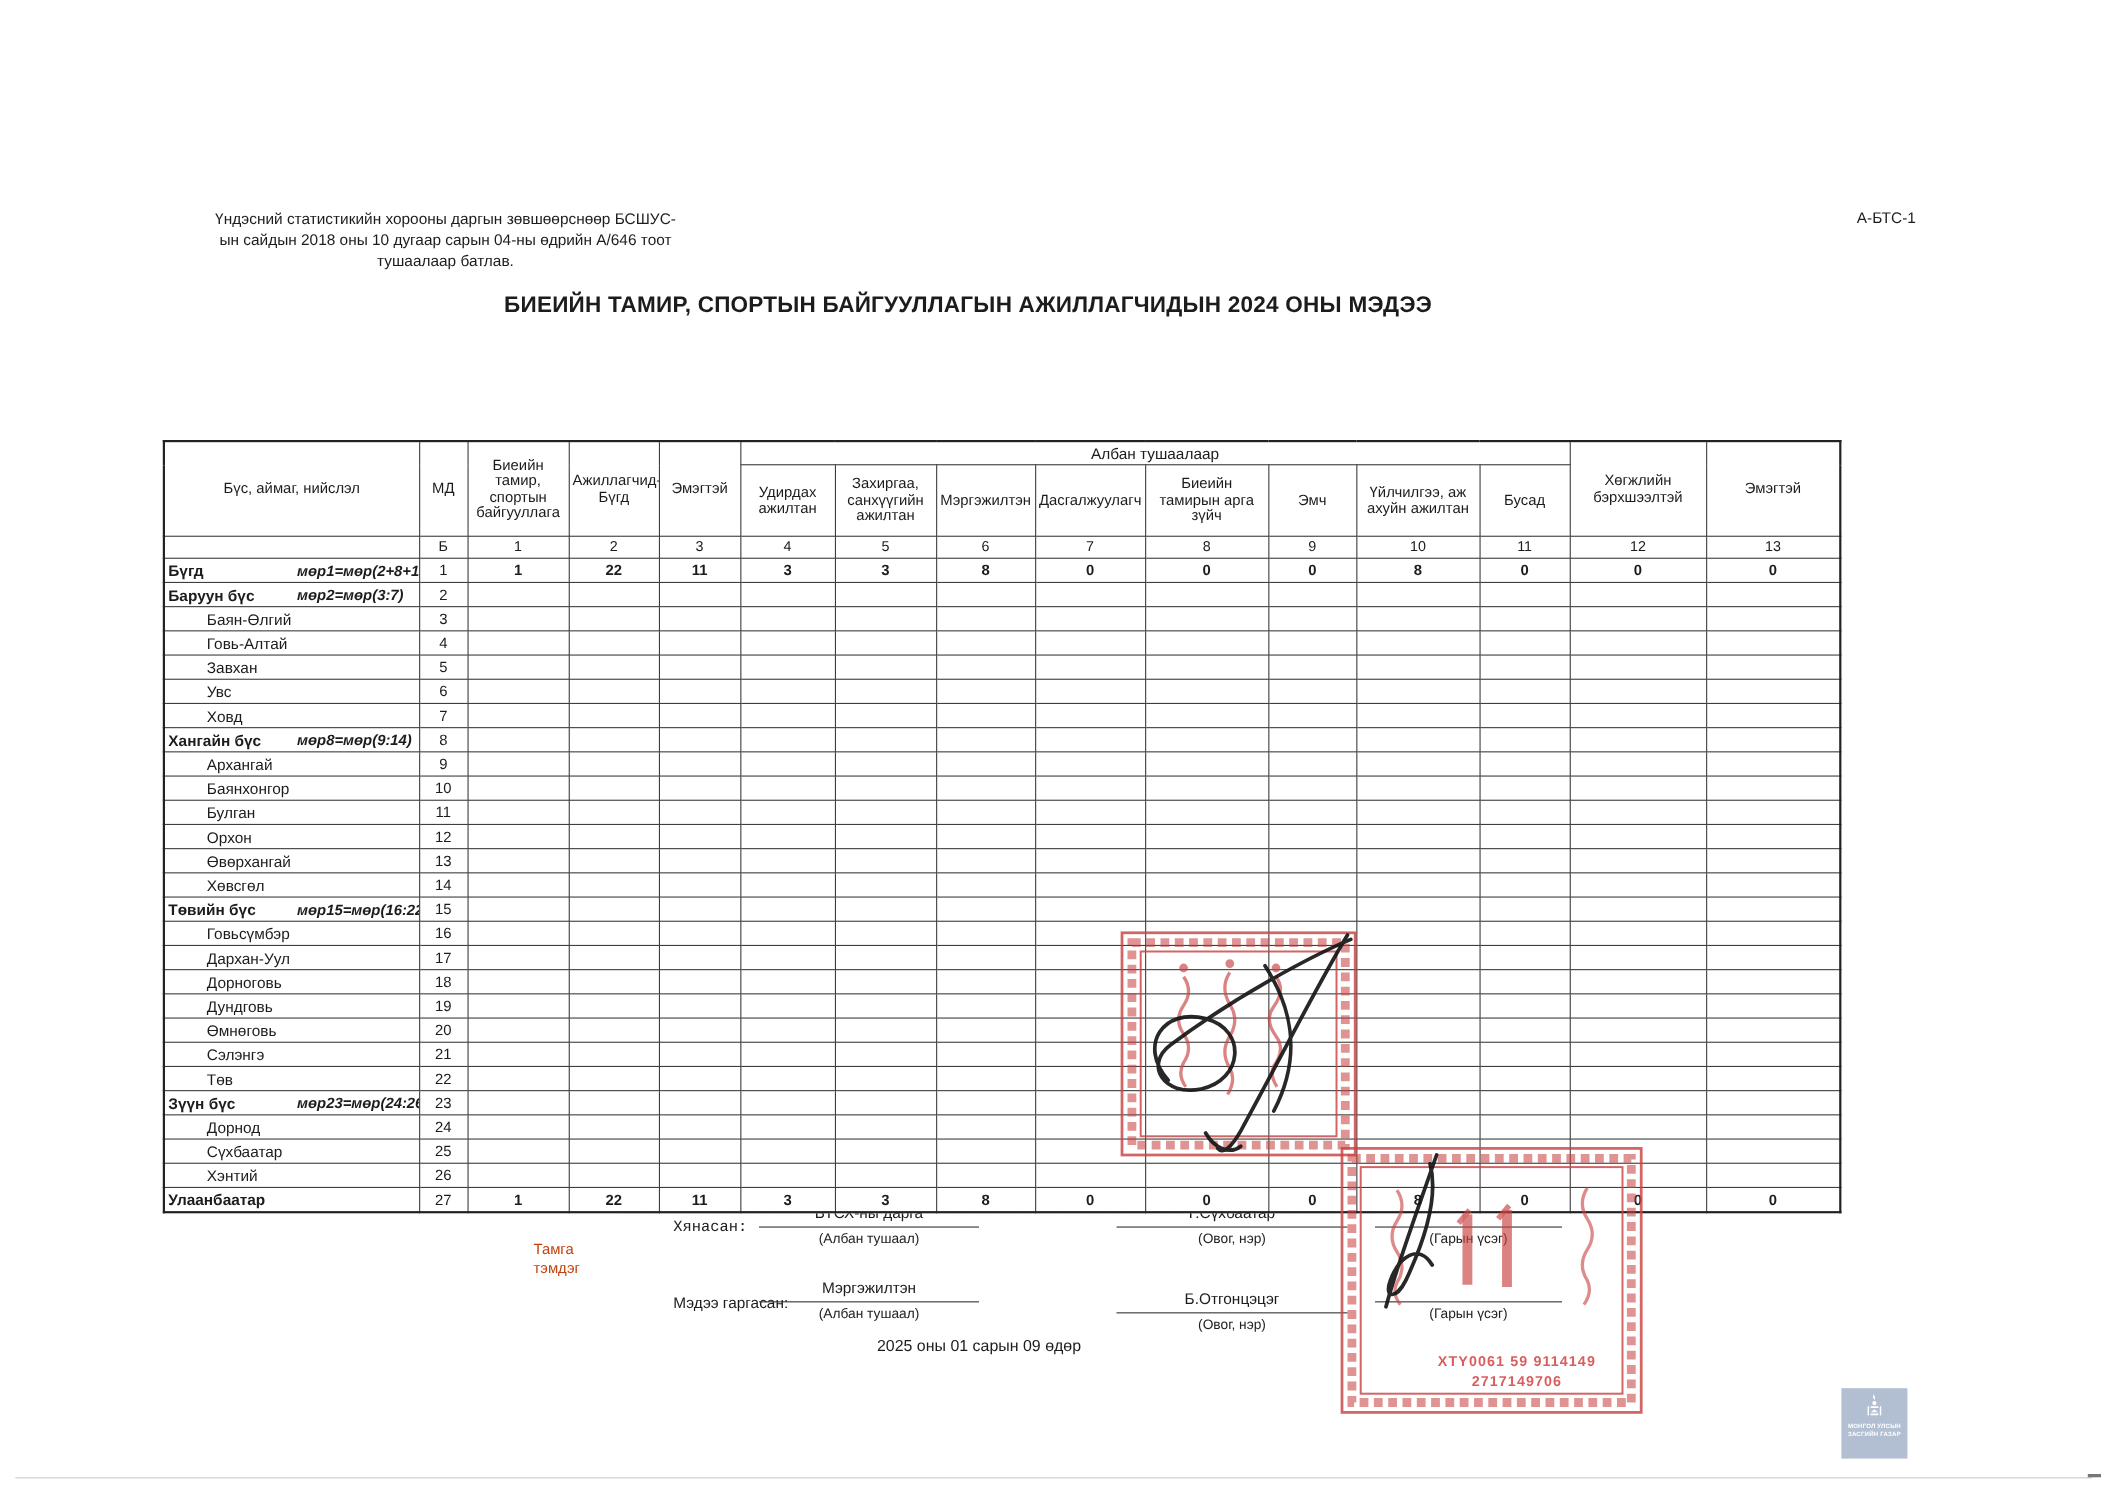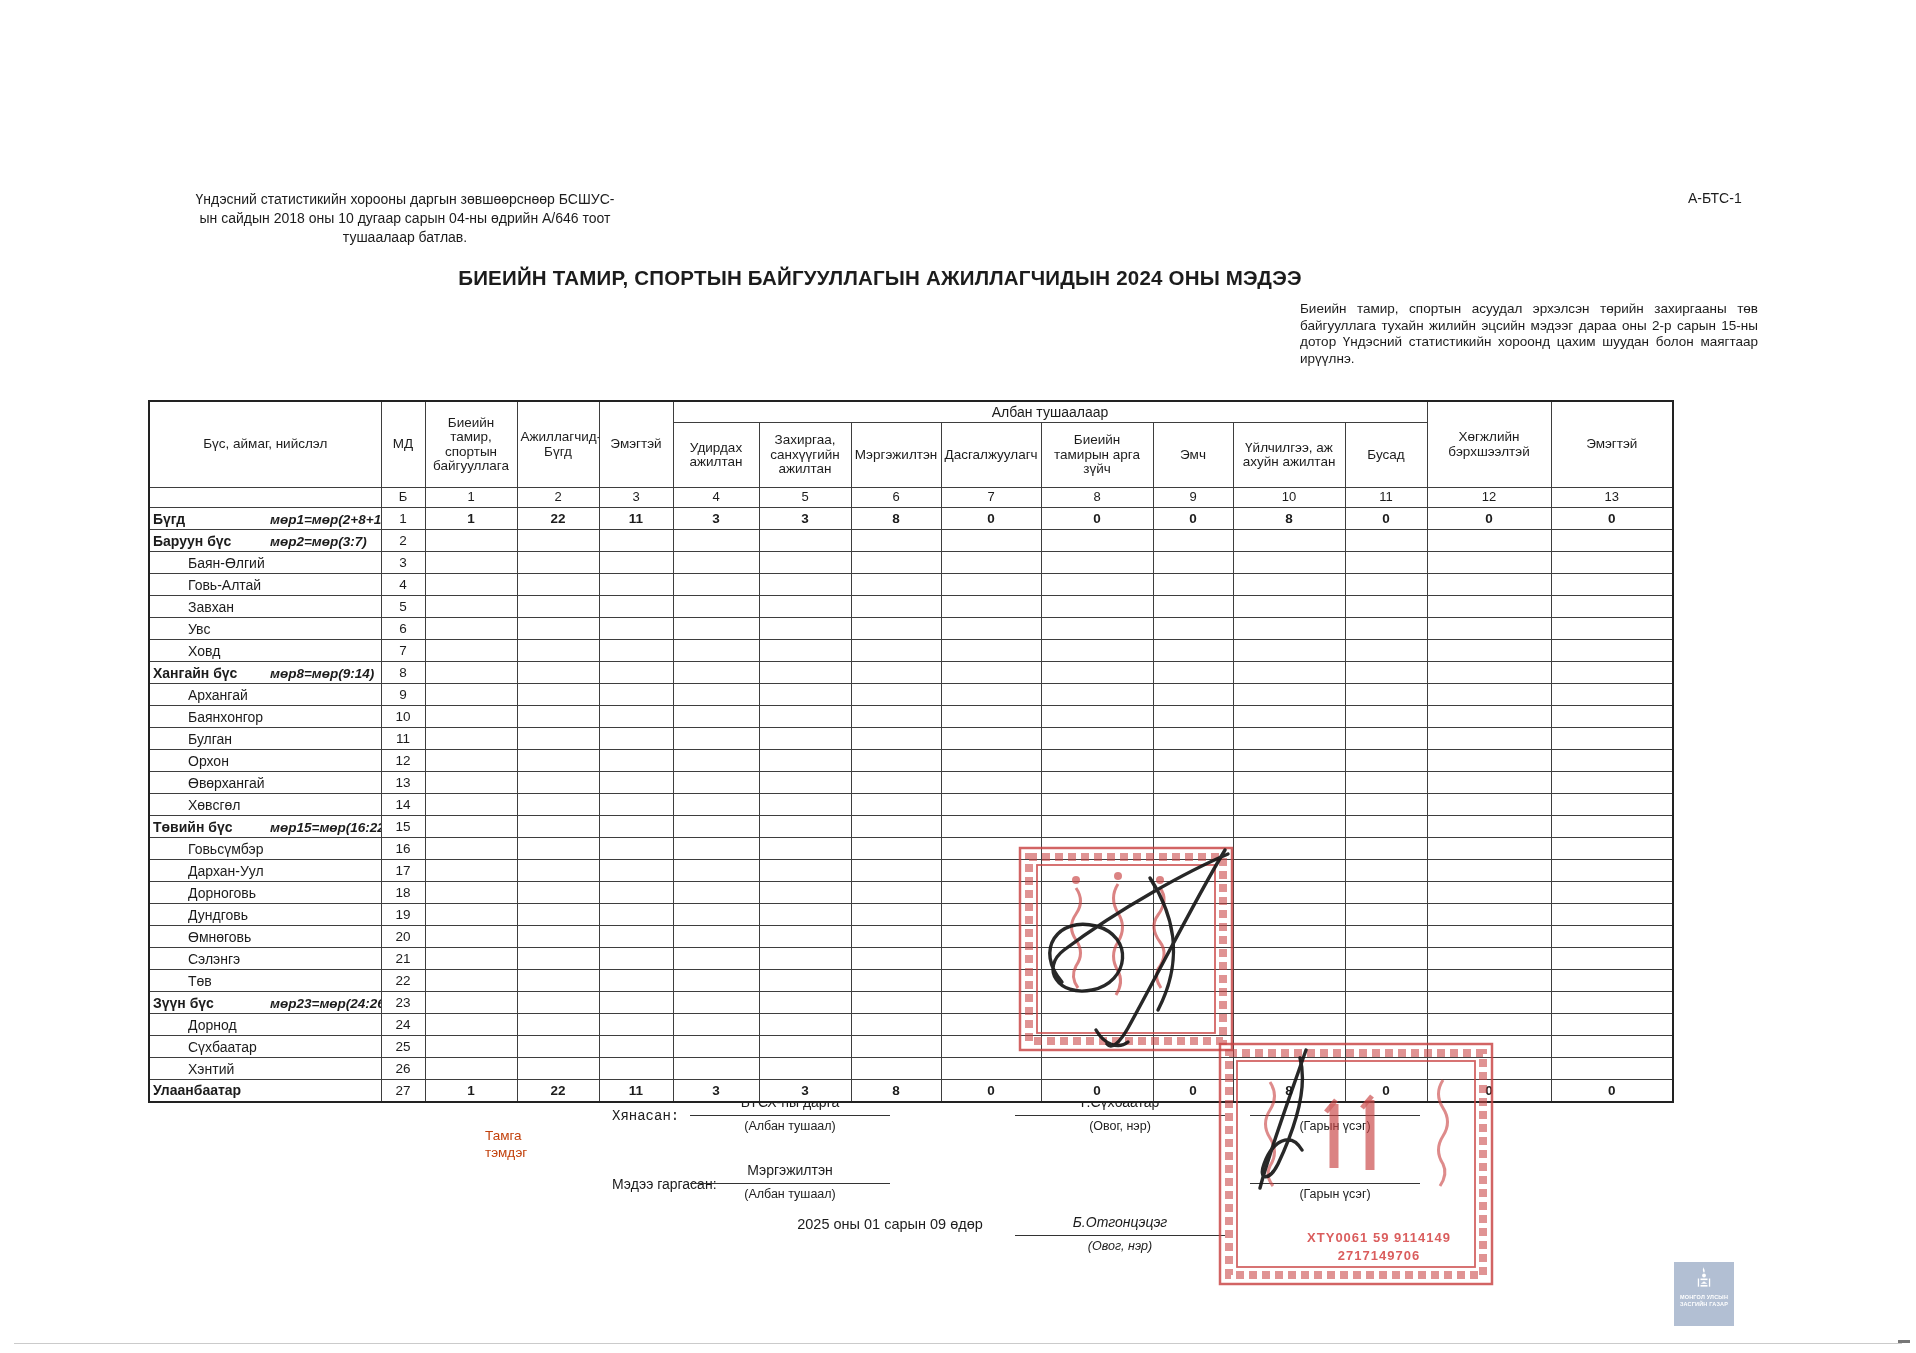--- a/index.html
+++ b/index.html
@@ -58,21 +58,20 @@
 </head>
 <body>
 
 <div class="page">
 
   <div class="abs approval">Үндэсний статистикийн хорооны даргын зөвшөөрснөөр БСШУС-
 ын сайдын 2018 оны  10 дугаар  сарын 04-ны өдрийн А/646 тоот
 тушаалаар батлав.</div>
   <div class="abs form-code">А-БТС-1</div>
   <div class="abs title">БИЕИЙН ТАМИР, СПОРТЫН БАЙГУУЛЛАГЫН АЖИЛЛАГЧИДЫН 2024 ОНЫ МЭДЭЭ</div>
-  <div class="abs intro">Биеийн тамир, спортын асуудал эрхэлсэн төрийн захиргааны төв байгууллага тухайн жилийн эцсийн мэдээг дараа оны 2-р сарын 15-ны дотор Үндэсний статистикийн хороонд цахим шуудан болон маягтаар ирүүлнэ.</div>
 
   <div class="abs tbl-wrap">
     <table class="rep">
       <colgroup>
         <col style="width:232px">
           <col style="width:44px">
           <col style="width:92px">
           <col style="width:82px">
         <col style="width:74px">
           <col style="width:86px">
@@ -609,21 +608,21 @@
   </div>
   <div class="sig-entry" style="left:1250px;top:1094px;width:170px;">
     <div class="sig-value"></div>
     <div class="sig-caption">(Гарын үсэг)</div>
   </div>
 
   <div class="sig-entry" style="left:690px;top:1162px;width:200px;">
     <div class="sig-value">Мэргэжилтэн</div>
     <div class="sig-caption">(Албан тушаал)</div>
   </div>
-  <div class="sig-entry" style="left:1015px;top:1214px;width:210px;font-style:italic;">
+  <div class="sig-entry" style="left:1015px;top:1172px;width:210px;">
     <div class="sig-value">Б.Отгонцэцэг</div>
     <div class="sig-caption">(Овог, нэр)</div>
   </div>
   <div class="sig-entry" style="left:1250px;top:1162px;width:170px;">
     <div class="sig-value"></div>
     <div class="sig-caption">(Гарын үсэг)</div>
   </div>
 
   <div class="abs date-line">2025 оны 01 сарын 09 өдөр</div>
 

